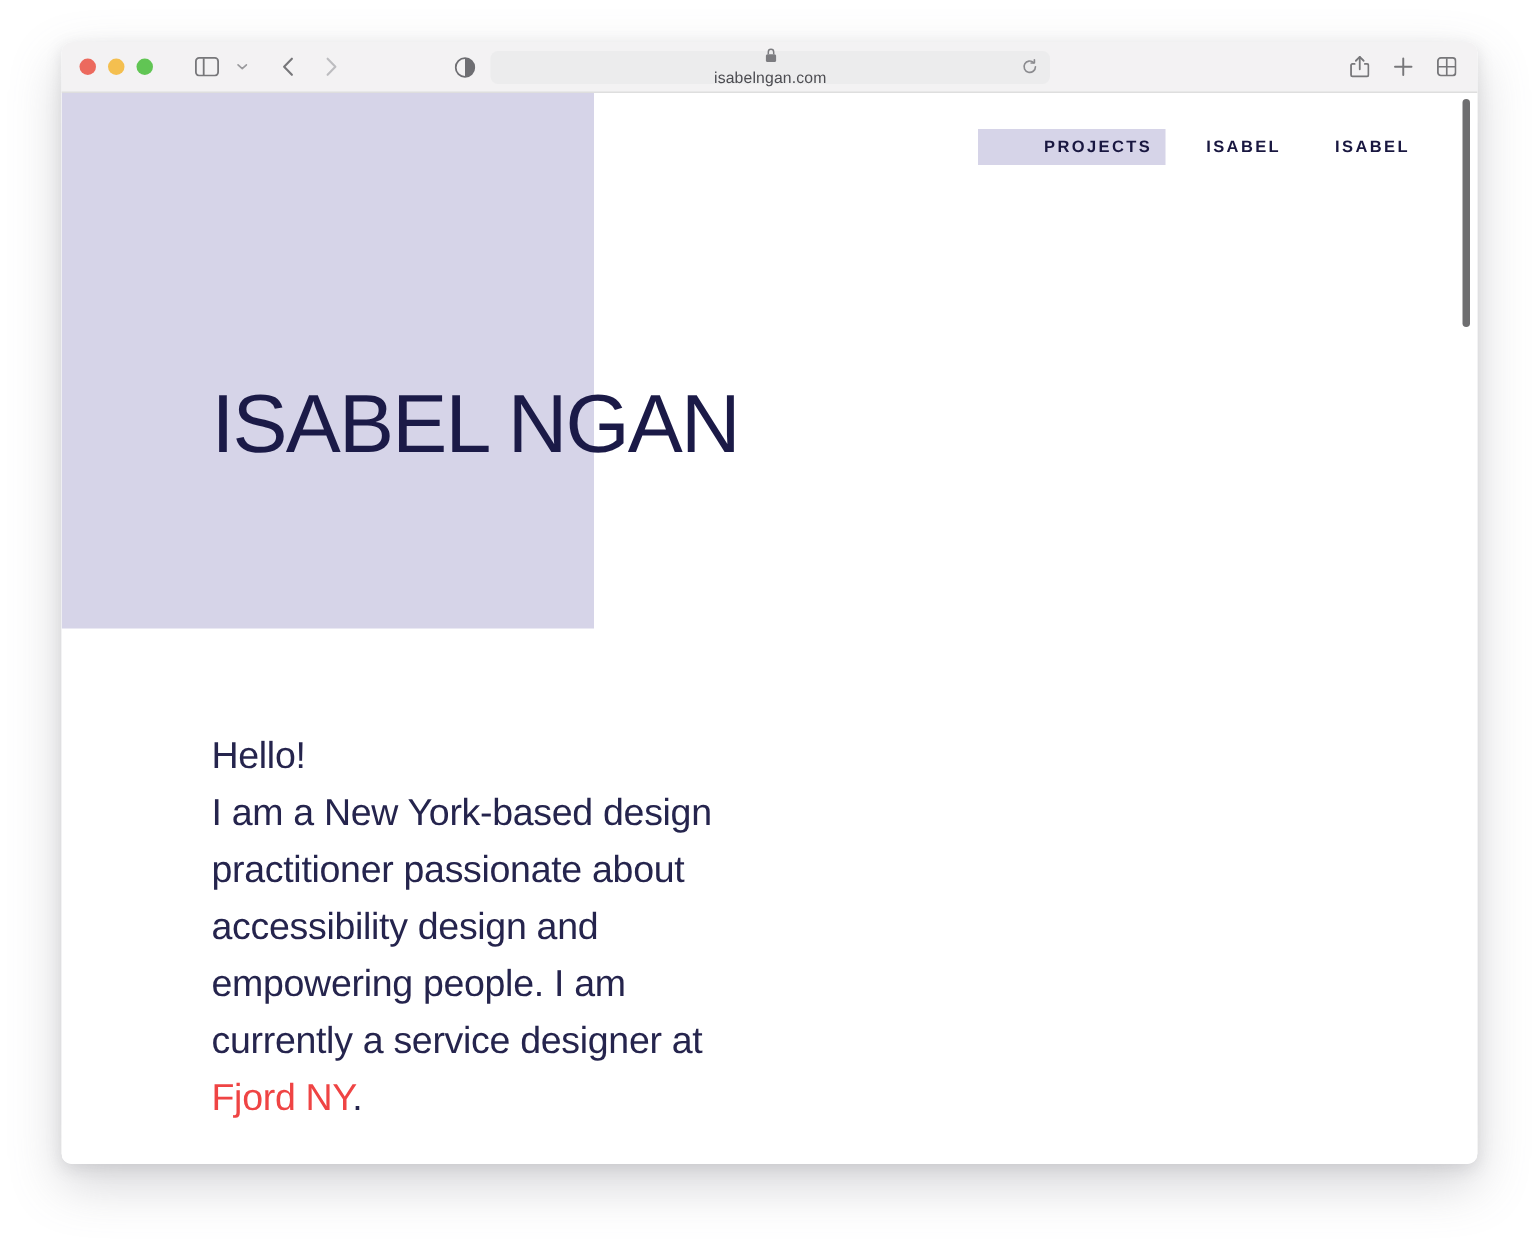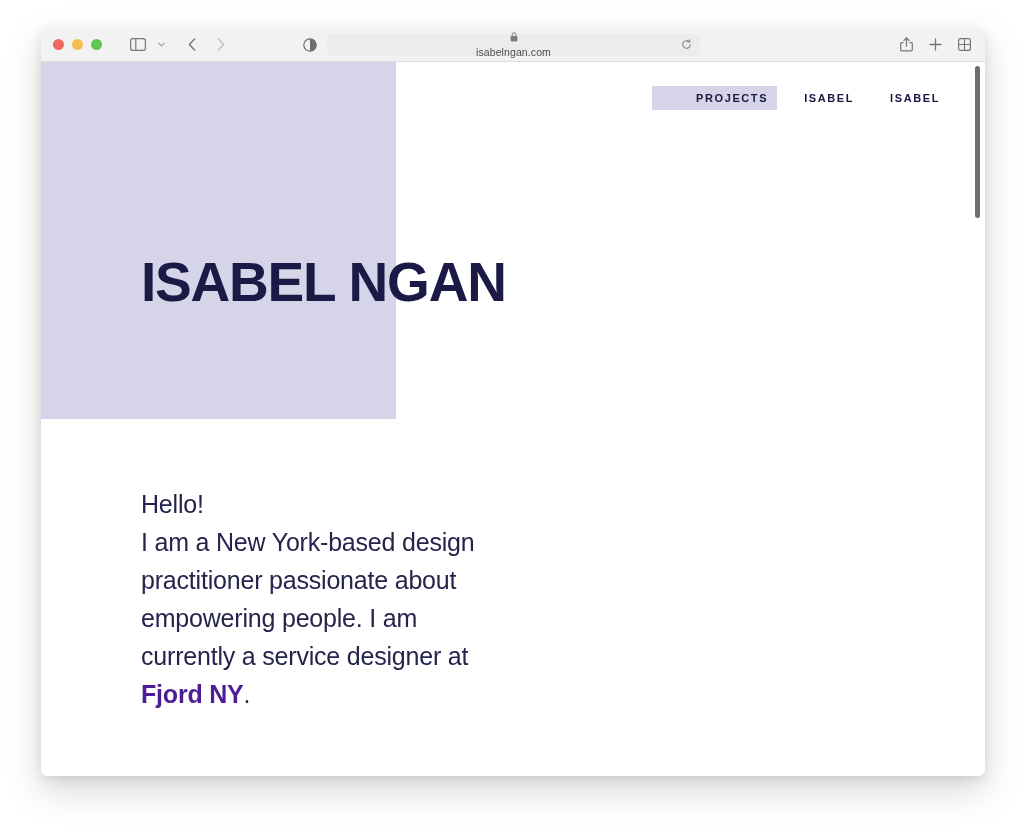--- a/index.html
+++ b/index.html
@@ -168,43 +168,43 @@
     padding-left: 44px;
   }
   .nav-gap { width: 18px; }
 
   
   .site-title {
     position: absolute;
     left: 100px;
     top: 193px;
     font-size: 55px;
-    font-weight: 700;
+    font-weight: 400;
     letter-spacing: -1.2px;
     color: #1b1a47;
     line-height: 1;
     white-space: nowrap;
     z-index: 4;
   }
 
   
   .intro {
     position: absolute;
     left: 100px;
     top: 423px;
     width: 470px;
     font-size: 25px;
     line-height: 38px;
     color: #25244d;
     letter-spacing: -0.2px;
   }
   .intro .line { display: block; white-space: nowrap; }
   .intro a.fjord-link {
-    color: #4c1d95;
-    font-weight: 700;
+    color: #ef4444;
+    font-weight: 400;
     text-decoration: none;
   }
 
   
   .scrollbar-track {
     position: absolute;
     right: 0;
     top: 0;
     width: 15px;
     height: 714px;
@@ -313,20 +313,21 @@
       <span class="nav-gap"></span>
       <a class="nav-link" href="#">ISABEL</a>
     </nav>
 
     <h1 class="site-title">ISABEL NGAN</h1>
 
     <div class="intro">
       <span class="line">Hello!</span>
       <span class="line">I am a New York-based design</span>
       <span class="line">practitioner passionate about</span>
+      <span class="line">accessibility design and</span>
       <span class="line">empowering people. I am</span>
       <span class="line">currently a service designer at</span>
       <span class="line"><a class="fjord-link" href="#">Fjord NY</a><span>.</span></span>
     </div>
 
     <div class="scrollbar-track">
       <div class="scrollbar-thumb"></div>
     </div>
 
   </div>

